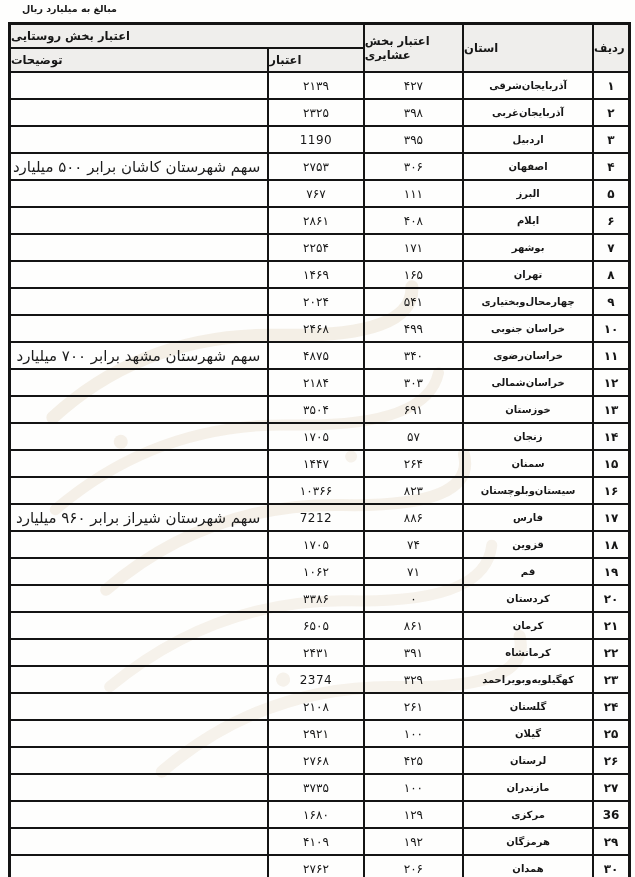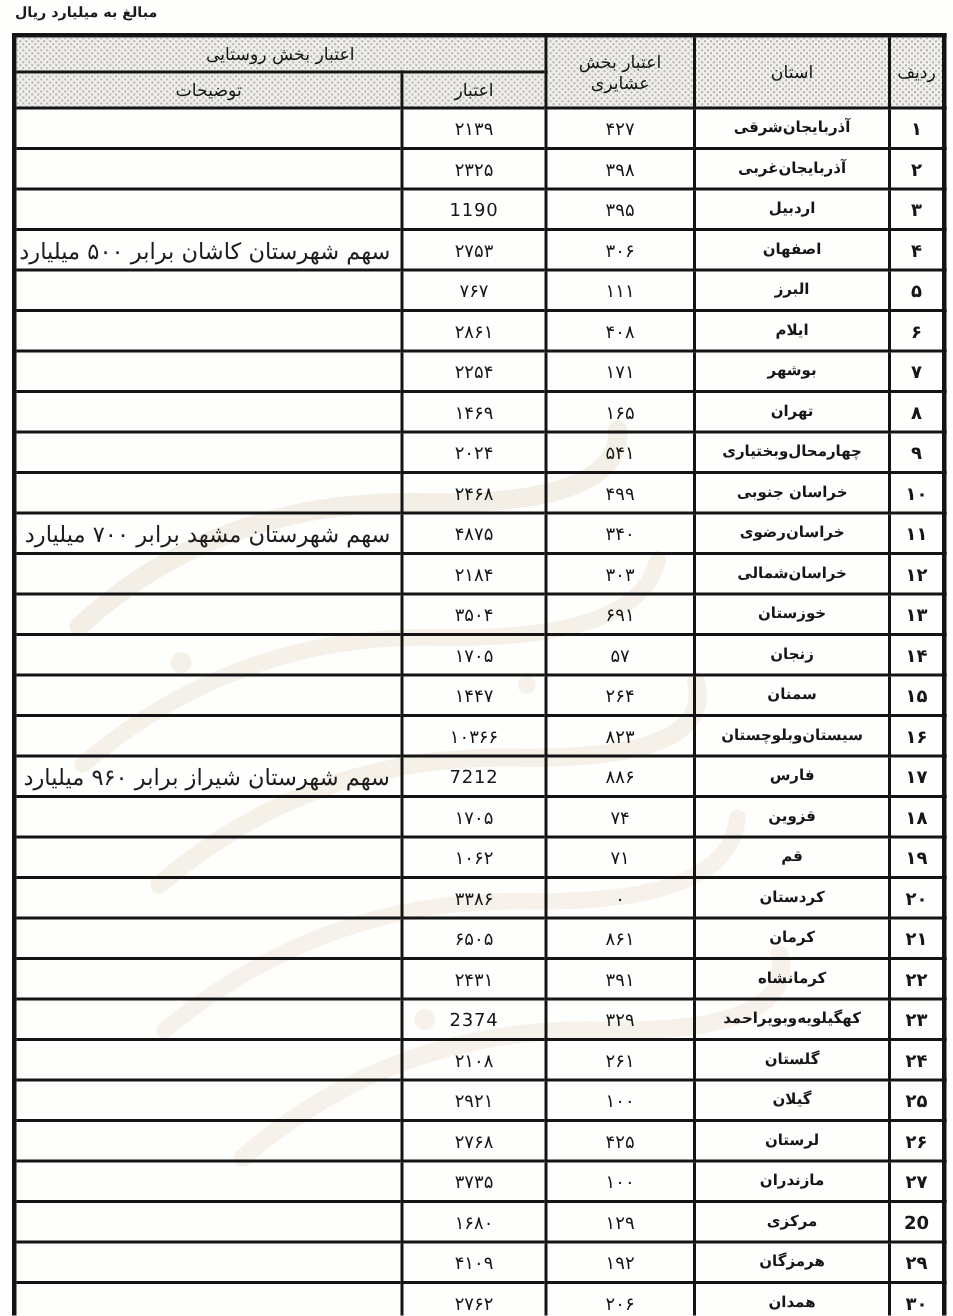--- a/index.html
+++ b/index.html
@@ -3,39 +3,39 @@
 <meta charset="utf-8">
 <style>
   html,body{margin:0;padding:0;}
   body{
     width:635px;height:877px;position:relative;overflow:hidden;
     background:#fefefd;
     font-family:"DejaVu Sans",sans-serif;
     color:#161616;
   }
   .top-note{
-    position:absolute;top:3px;left:10px;direction:rtl;
+    position:absolute;top:3px;left:22px;direction:rtl;
     font-size:9.5px;font-weight:bold;color:#1a1a1a;
   }
   .stamp{
     position:absolute;left:30px;top:250px;width:470px;height:590px;
     opacity:.34;transform:rotate(-14deg);pointer-events:none;z-index:0;
   }
   table.main{
     position:absolute;top:22px;left:8px;z-index:1;
     width:623px;table-layout:fixed;border-collapse:collapse;
     direction:rtl;
   }
   table.main, table.main th, table.main td{
     border:2px solid #141414;
   }
   table.main{border-width:3px;}
   th,td{padding:0;vertical-align:middle;overflow:hidden;white-space:nowrap;}
   thead th{
-    font-size:11.5px;font-weight:normal;text-align:center;
+    font-size:11.5px;font-weight:bold;text-align:left;
     height:22px;line-height:1.25;
   }
   .shaded{
     background-color:#efeeec;
     background-image:
       radial-gradient(#b6b4ae 22%, rgba(0,0,0,0) 24%),
       radial-gradient(#b6b4ae 22%, rgba(0,0,0,0) 24%);
     background-size:4px 4px;
     background-position:0 0,2px 2px;
   }
@@ -299,21 +299,21 @@
 
       <tr>
         <td class="c-no">۲۷</td>
         <td class="c-prov">مازندران</td>
         <td class="c-num">۱۰۰</td>
         <td class="c-num">۳۷۳۵</td>
         <td class="c-note"></td>
       </tr>
 
       <tr>
-        <td class="c-no">20</td>
+        <td class="c-no">36</td>
         <td class="c-prov">مرکزی</td>
         <td class="c-num">۱۲۹</td>
         <td class="c-num">۱۶۸۰</td>
         <td class="c-note"></td>
       </tr>
 
       <tr>
         <td class="c-no">۲۹</td>
         <td class="c-prov">هرمزگان</td>
         <td class="c-num">۱۹۲</td>

